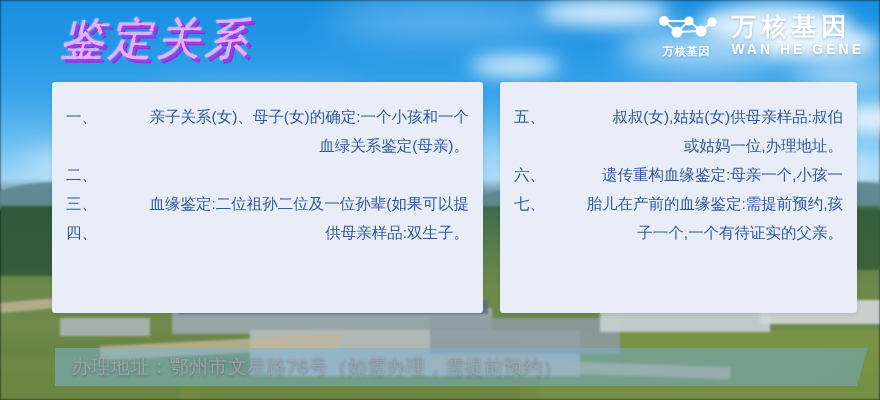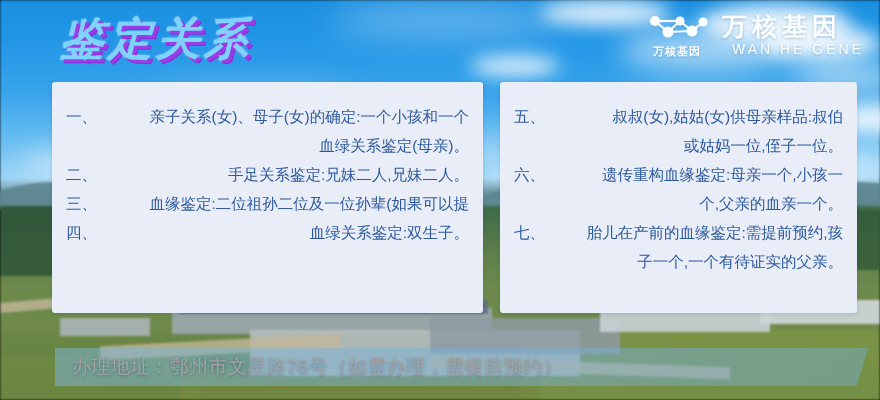--- a/index.html
+++ b/index.html
@@ -87,23 +87,23 @@
     opacity: .8;
   }
   .bg-blur-layer { filter: blur(1.1px); }
 
   
   .title {
     position: absolute;
     left: 60px; top: 14px;
     font-size: 44px;
     line-height: 50px;
-    font-weight: 700;
+    font-weight: 400;
     font-style: italic;
-    color: #7dd3fc;
+    color: #f0abfc;
     letter-spacing: 4px;
     text-shadow:
       3px 3px 0 #9a3de8,
       4px 4px 0 #8a2fd8,
       0 0 2px rgba(255,255,255,.85);
     white-space: nowrap;
     text-align: center;
   }
 
   
@@ -138,26 +138,25 @@
   .brand-cn {
     font-size: 25px;
     font-weight: 700;
     color: #ffffff;
     letter-spacing: 5px;
     line-height: 28px;
     text-shadow: 0 1px 3px rgba(30,90,150,.35);
   }
   .brand-en {
     font-size: 14px;
-    font-weight: 400;
+    font-weight: 700;
     color: #ffffff;
     letter-spacing: 3px;
     line-height: 16px;
     text-shadow: 0 1px 3px rgba(30,90,150,.35);
-    margin-left: 10px;
   }
 
   
   .panel {
     position: absolute;
     top: 82px;
     height: 231px;
     background: #e9edf8;
     border-radius: 3px;
     box-shadow: 0 1px 4px rgba(20,60,110,.16);
@@ -298,50 +297,45 @@
       <div class="item">
         <span class="item-num">一、</span>
         <span class="item-text">亲子关系(女)、母子(女)的确定:一个小孩和一个</span>
       </div>
       <div class="item">
         <span class="item-num blank">一、</span>
         <span class="item-text">血绿关系鉴定(母亲)。</span>
       </div>
       <div class="item">
         <span class="item-num">二、</span>
-        <span class="item-text">手足关系鉴定:兄妹二人,兄妹二人。</span>
       </div>
       <div class="item">
         <span class="item-num">三、</span>
         <span class="item-text">血缘鉴定:二位祖孙二位及一位孙辈(如果可以提</span>
       </div>
       <div class="item">
         <span class="item-num">四、</span>
-        <span class="item-text">血绿关系鉴定:双生子。</span>
+        <span class="item-text">供母亲样品:双生子。</span>
       </div>
     </div>
 
   <div class="panel panel-right" id="panel-right">
       <div class="item">
         <span class="item-num">五、</span>
         <span class="item-text">叔叔(女),姑姑(女)供母亲样品:叔伯</span>
       </div>
       <div class="item">
         <span class="item-num blank">五、</span>
-        <span class="item-text">或姑妈一位,侄子一位。</span>
+        <span class="item-text">或姑妈一位,办理地址。</span>
       </div>
       <div class="item">
         <span class="item-num">六、</span>
         <span class="item-text">遗传重构血缘鉴定:母亲一个,小孩一</span>
       </div>
       <div class="item">
-        <span class="item-num blank">六、</span>
-        <span class="item-text">个,父亲的血亲一个。</span>
-      </div>
-      <div class="item">
         <span class="item-num">七、</span>
         <span class="item-text">胎儿在产前的血缘鉴定:需提前预约,孩</span>
       </div>
       <div class="item">
         <span class="item-num blank">七、</span>
         <span class="item-text">子一个,一个有待证实的父亲。</span>
       </div>
     </div>
 
   <div class="footer-band"></div>

